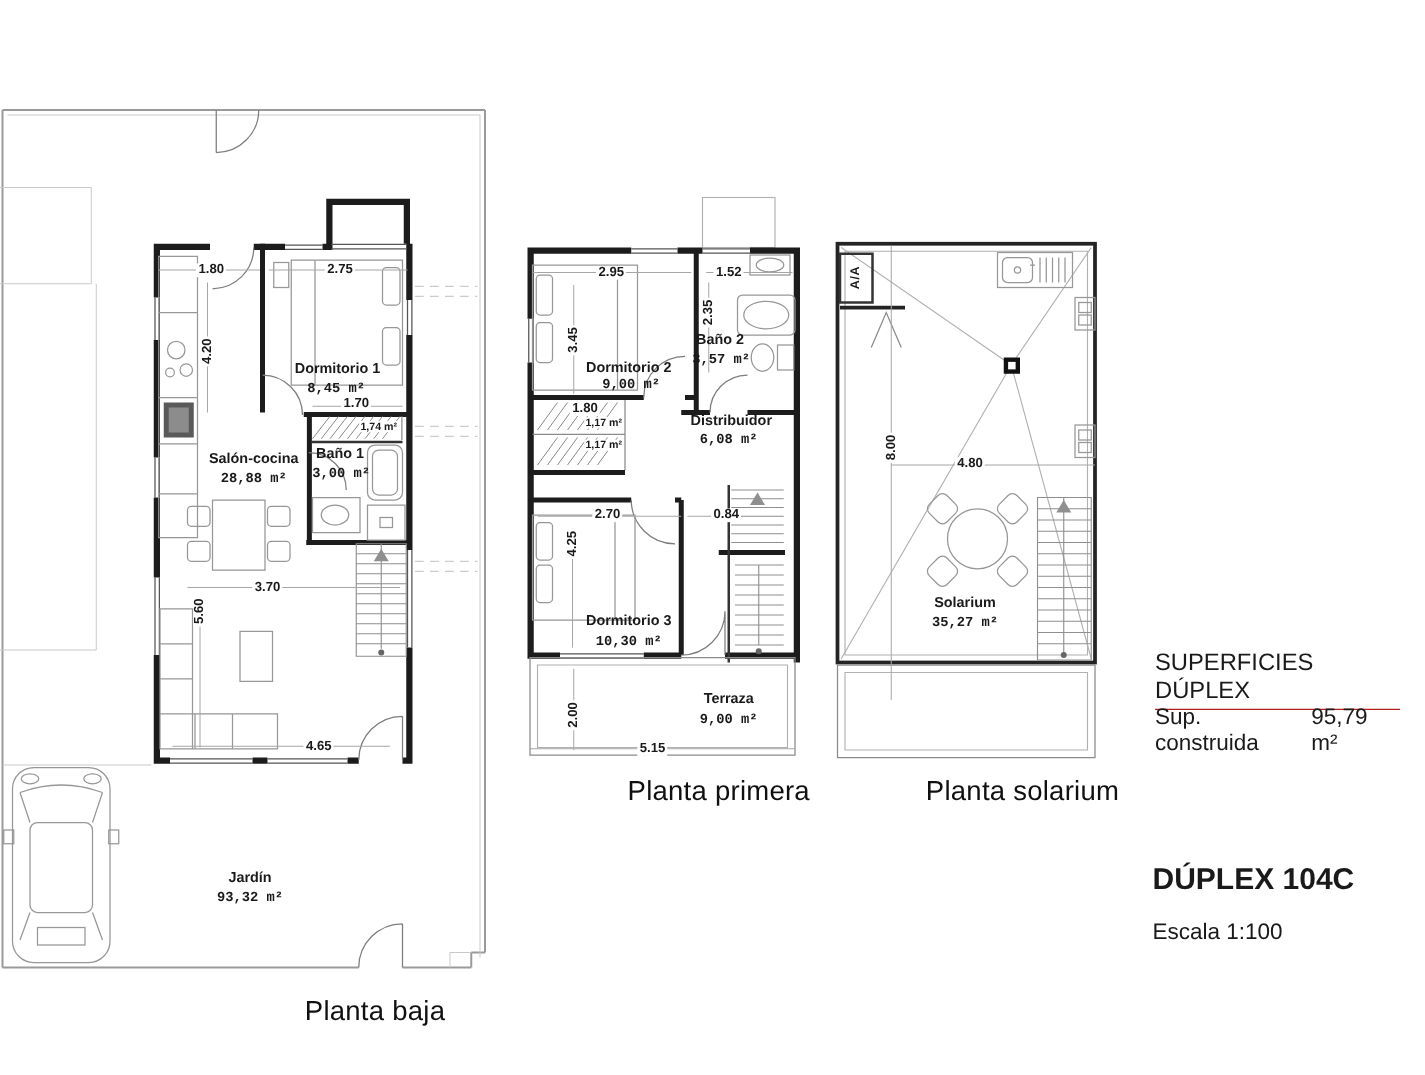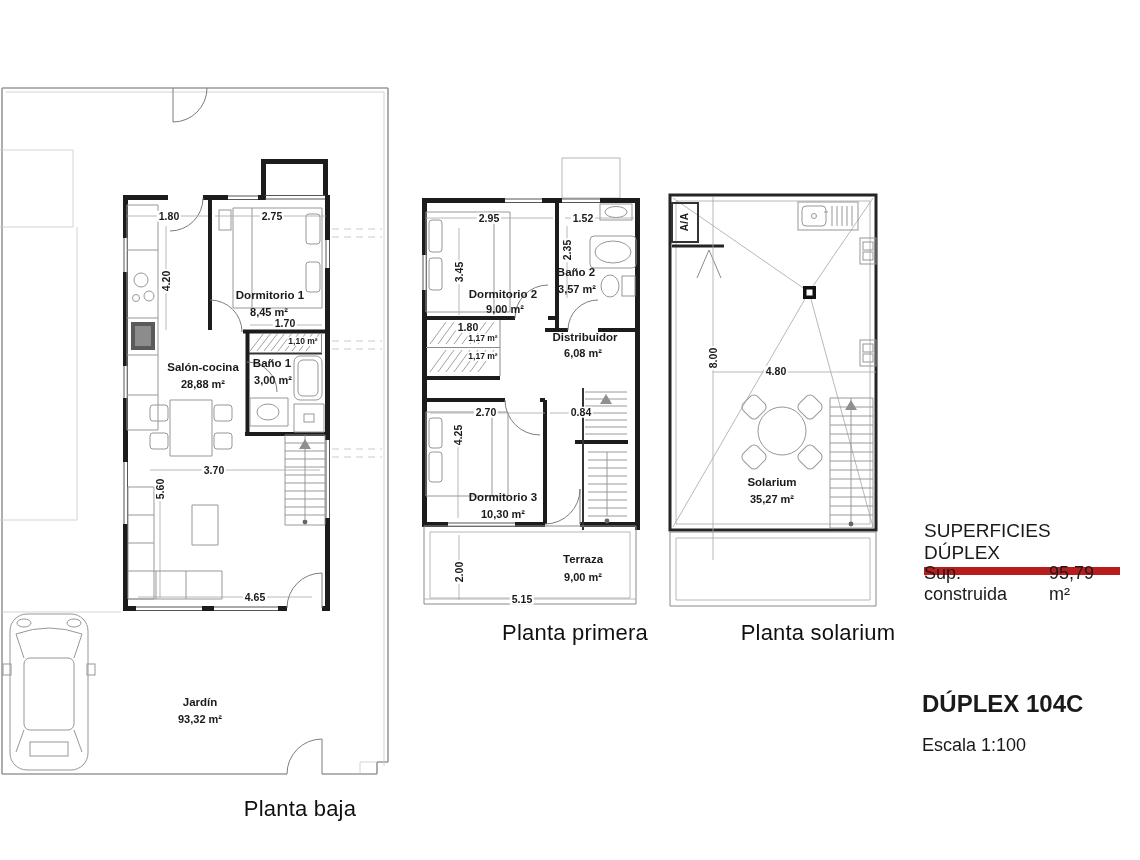--- a/index.html
+++ b/index.html
@@ -18,29 +18,29 @@
   .dim{stroke:#a6a6a6;stroke-width:0.8;fill:none}
   .bnd{stroke:#9a9a9a;stroke-width:1.6;fill:none}
   .bnd2{stroke:#c9c9c9;stroke-width:0.8;fill:none}
   .dash{stroke:#cccccc;stroke-width:1;fill:none;stroke-dasharray:7 5}
   .hat{stroke:#787878;stroke-width:0.7;fill:none}
   .arc{stroke:#7d7d7d;stroke-width:1;fill:none}
   .st{stroke:#8f8f8f;stroke-width:0.9;fill:none}
   
   .lbl{position:absolute;transform:translate(-50%,-50%);white-space:nowrap;line-height:1.15;text-align:center;}
   .room-name{font-size:11.5px;font-weight:700;}
-  .room-area{font-size:11px;font-weight:600;}
+  .room-area{font-size:11px;font-weight:600;font-family:Liberation Mono, monospace;}
   .dimt{font-size:10.5px;font-weight:600;background:#fff;padding:0 2px;line-height:1;}
   .rot{transform:translate(-50%,-50%) rotate(-90deg);}
   .small-area{font-size:8.5px;font-weight:700;background:#fff;padding:0 1px;line-height:1;}
   .caption{font-size:22px;font-weight:400;color:#101010;letter-spacing:0.2px;}
   .aa{font-size:10px;font-weight:700;transform:translate(-50%,-50%) rotate(-90deg);letter-spacing:0.5px;}
   
   .legend-heading{position:absolute;left:924px;top:520px;width:196px;font-size:19px;
-      border-bottom:8px solid #b91c1c;padding-bottom:3px;}
+      border-bottom:1px solid #b91c1c;padding-bottom:3px;}
   .legend-rows{position:absolute;left:924px;top:563px;width:196px;font-size:18px;}
   .legend-row{display:flex;justify-content:space-between;margin-bottom:4px;}
   .unit-name{position:absolute;left:922px;top:690px;font-size:24px;font-weight:700;}
   .scale-text{position:absolute;left:922px;top:735px;font-size:18px;}
 </style>
 </head>
 <body>
 
 <div id="stage">
 
@@ -266,21 +266,21 @@
     <path class="dim" d="M713,197 V560 M713,372 H876"></path>
   </g>
 </svg>
 
 <div class="lbl dimt" style="left:169px;top:216px">1.80</div>
 <div class="lbl dimt" style="left:272px;top:216px">2.75</div>
 <div class="lbl dimt rot" style="left:166px;top:281px">4.20</div>
 <div class="lbl room-name" style="left:270px;top:296px">Dormitorio 1</div>
 <div class="lbl room-area" style="left:269px;top:312px">8,45 m²</div>
 <div class="lbl dimt" style="left:285px;top:323px">1.70</div>
-<div class="lbl small-area" style="left:303px;top:341px">1,10 m²</div>
+<div class="lbl small-area" style="left:303px;top:341px">1,74 m²</div>
 <div class="lbl room-name" style="left:272px;top:364px">Baño 1</div>
 <div class="lbl room-area" style="left:273px;top:380px">3,00 m²</div>
 <div class="lbl room-name" style="left:203px;top:368px">Salón-cocina</div>
 <div class="lbl room-area" style="left:203px;top:384px">28,88 m²</div>
 <div class="lbl dimt" style="left:214px;top:470px">3.70</div>
 <div class="lbl dimt rot" style="left:160px;top:489px">5.60</div>
 <div class="lbl dimt" style="left:255px;top:597px">4.65</div>
 <div class="lbl room-name" style="left:200px;top:703px">Jardín</div>
 <div class="lbl room-area" style="left:200px;top:719px">93,32 m²</div>
 <div class="lbl caption" style="left:300px;top:809px">Planta baja</div>

